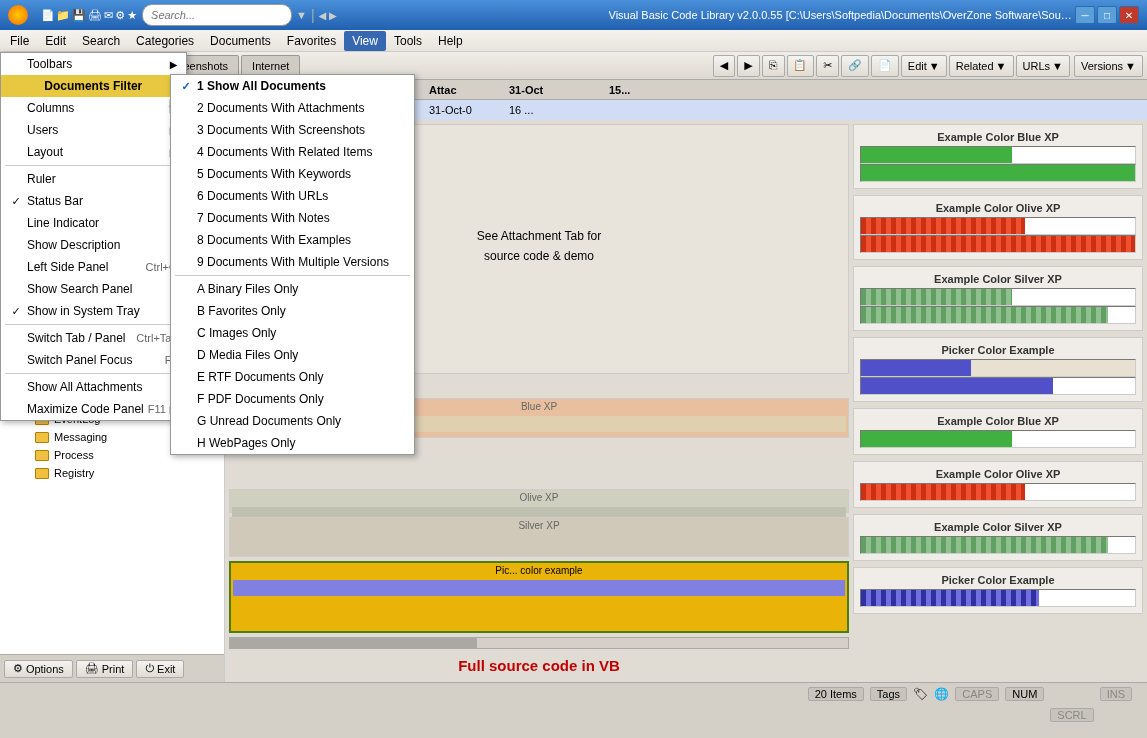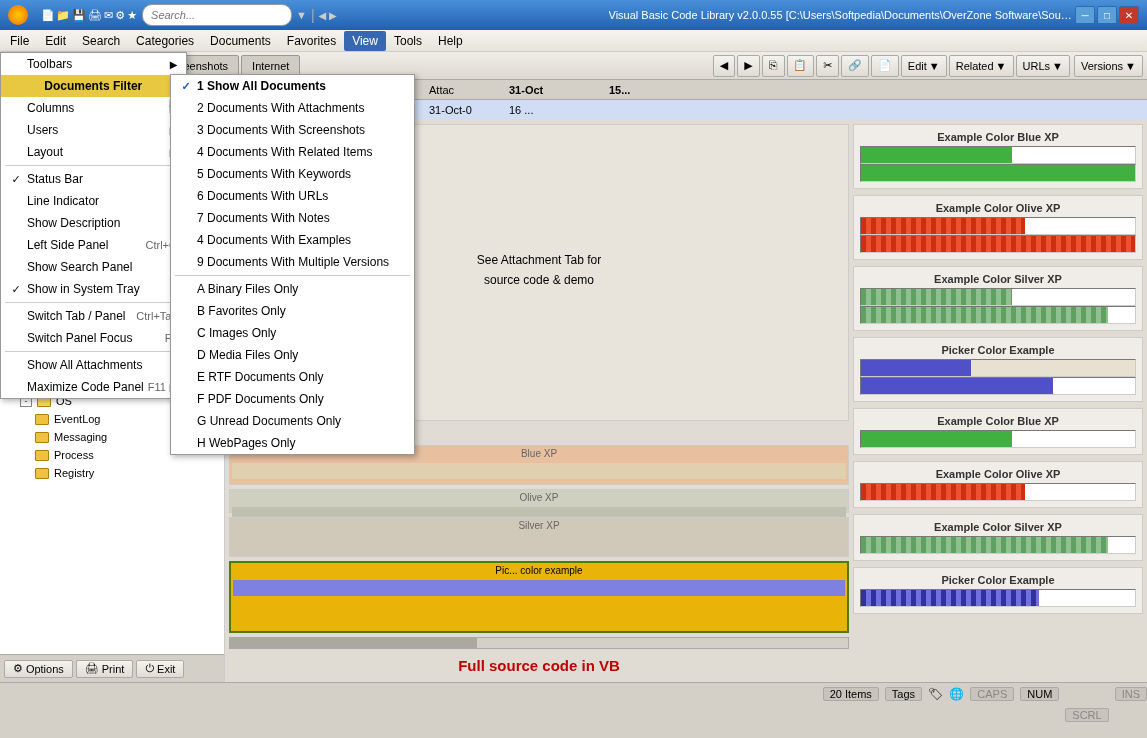--- a/index.html
+++ b/index.html
@@ -504,21 +504,21 @@
         <span>⏻</span>
         <span>Exit</span>
       </div>
     </div>
   </div>
 
   <div id="content-right" style="flex:1; background:#e0dcd4; overflow:hidden; display:flex; flex-direction:column;">
 
     <div style="height:20px; background:#d4d0c8; border-bottom:1px solid #aaa; display:flex; align-items:center; font-size:11px; padding:0 4px; gap:20px;">
       <span style="width:180px; font-weight:bold;">Title</span>
-      <span style="width:60px; font-weight:normal;">Attac</span>
+      <span style="width:60px; font-weight:bold;">Attac</span>
       <span style="width:80px; font-weight:bold;">31-Oct</span>
       <span style="width:40px; font-weight:bold;">15...</span>
     </div>
 
     <div style="height:20px; background:#d0ddf5; display:flex; align-items:center; font-size:11px; padding:0 4px; gap:20px;">
       <span style="width:180px; overflow:hidden; text-overflow:ellipsis; white-space:nowrap;">ject &amp; de</span>
       <span style="width:60px;">31-Oct-0</span>
       <span style="width:40px;">16 ...</span>
     </div>
 
@@ -527,21 +527,21 @@
       <div style="flex:1; display:flex; flex-direction:column; gap:4px; overflow:hidden;">
         <div style="background:#e8e4dc; border:1px solid #ccc; padding:8px; font-size:12px; text-align:center; flex:1; display:flex; flex-direction:column; align-items:center; justify-content:center;">
           <div style="margin-bottom:6px;">See Attachment Tab for</div>
           <div style="margin-bottom:6px;">source code &amp; demo</div>
         </div>
 
         <div style="background:#e8c0a0; height:40px; border:1px solid #ccc;margin-top:20px;">
           <div style="font-size:10px; text-align:center; padding:2px; color:#666;">Blue XP</div>
           <div style="background:#e0d0b0; height:16px; margin:2px;"></div>
         </div>
-        <div style="background:#d0d0c0; height:24px; border:1px solid #ccc;">
+        <div style="background:#d0d0c0; height:24px; border:1px solid #ccc;margin-top:47px;">
           <div style="font-size:10px; text-align:center; padding:2px; color:#666;">Olive XP</div>
           <div style="background:#c0c0b0; height:16px; margin:2px;"></div>
         </div>
         <div style="background:#d0c8b8; height:40px; border:1px solid #ccc;">
           <div style="font-size:10px; text-align:center; padding:2px; color:#666;">Silver XP</div>
         </div>
         <div style="background:#eab308; height:72px; border:2px solid #4d7c0f;">
           <div style="font-size:10px; text-align:center; padding:2px;">Pic... color example</div>
           <div style="background:#8080e0; height:16px; margin:2px;"></div>
         </div>
@@ -616,21 +616,21 @@
           <div class="color-demo-title">Picker Color Example</div>
           <div class="bar-container">
             <div class="bar-fill bar-blue-rep"></div>
           </div>
         </div>
       </div>
     </div>
   </div>
 </div>
 
-<div id="statusbar" style="height:22px; background:#d4d0c8; border-top:1px solid #aaa; display:flex; align-items:center; padding:0 0; font-size:11px; justify-content:flex-end; gap:6px;">
+<div id="statusbar" style="height:22px; background:#d4d0c8; border-top:1px solid #aaa; display:flex; align-items:center; padding:0 15px; font-size:11px; justify-content:flex-end; gap:6px;">
   <span style="flex:1;"></span>
   <span class="status-item">20 Items</span>
   <span class="status-item">Tags</span>
   <span style="font-size:12px;">🏷</span>
   <span style="font-size:12px;">🌐</span>
   <span class="status-item" style="color:#888;">CAPS</span>
   <span class="status-item">NUM</span>
   <span class="status-item" style="color:#888;margin-top:43px;">SCRL</span>
   <span class="status-item" style="color:#888;">INS</span>
 </div>
@@ -659,20 +659,24 @@
       <span>Users</span>
       <span class="arrow">▶</span>
     </div>
     <div class="menu-row">
       <span class="check"></span>
       <span>Layout</span>
       <span class="arrow">▶</span>
     </div>
     <div class="menu-separator"></div>
     <div class="menu-row">
+      <span class="check"></span>
+      <span>Ruler</span>
+    </div>
+    <div class="menu-row">
       <span class="check">✓</span>
       <span>Status Bar</span>
     </div>
     <div class="menu-row">
       <span class="check"></span>
       <span>Line Indicator</span>
     </div>
     <div class="menu-row">
       <span class="check"></span>
       <span>Show Description</span>
@@ -738,21 +742,21 @@
     <div class="menu-row">
       <span class="check"></span>
       <span>6 Documents With URLs</span>
     </div>
     <div class="menu-row">
       <span class="check"></span>
       <span>7 Documents With Notes</span>
     </div>
     <div class="menu-row">
       <span class="check"></span>
-      <span>4 Documents With Examples</span>
+      <span>8 Documents With Examples</span>
     </div>
     <div class="menu-row">
       <span class="check"></span>
       <span>9 Documents With Multiple Versions</span>
     </div>
     <div class="menu-separator"></div>
     <div class="menu-row">
       <span class="check"></span>
       <span>A Binary Files Only</span>
     </div>

